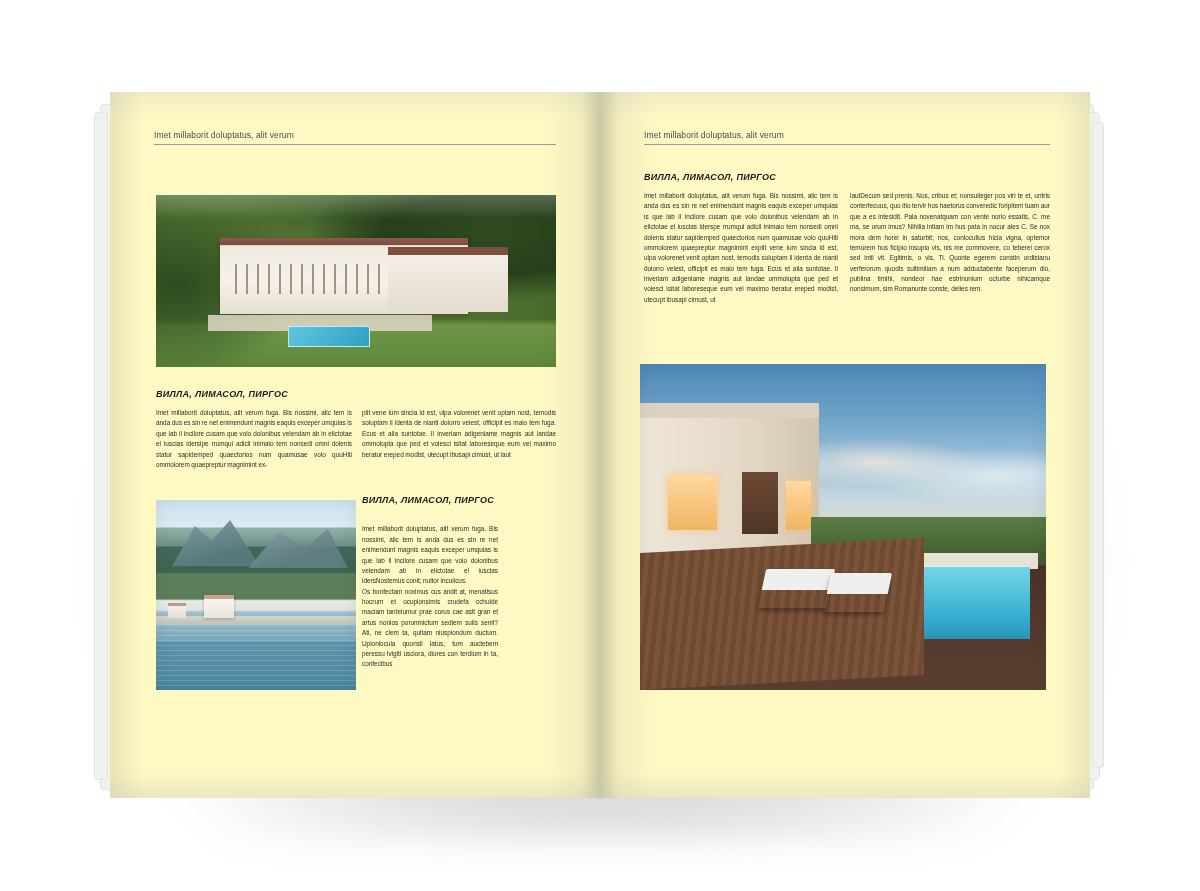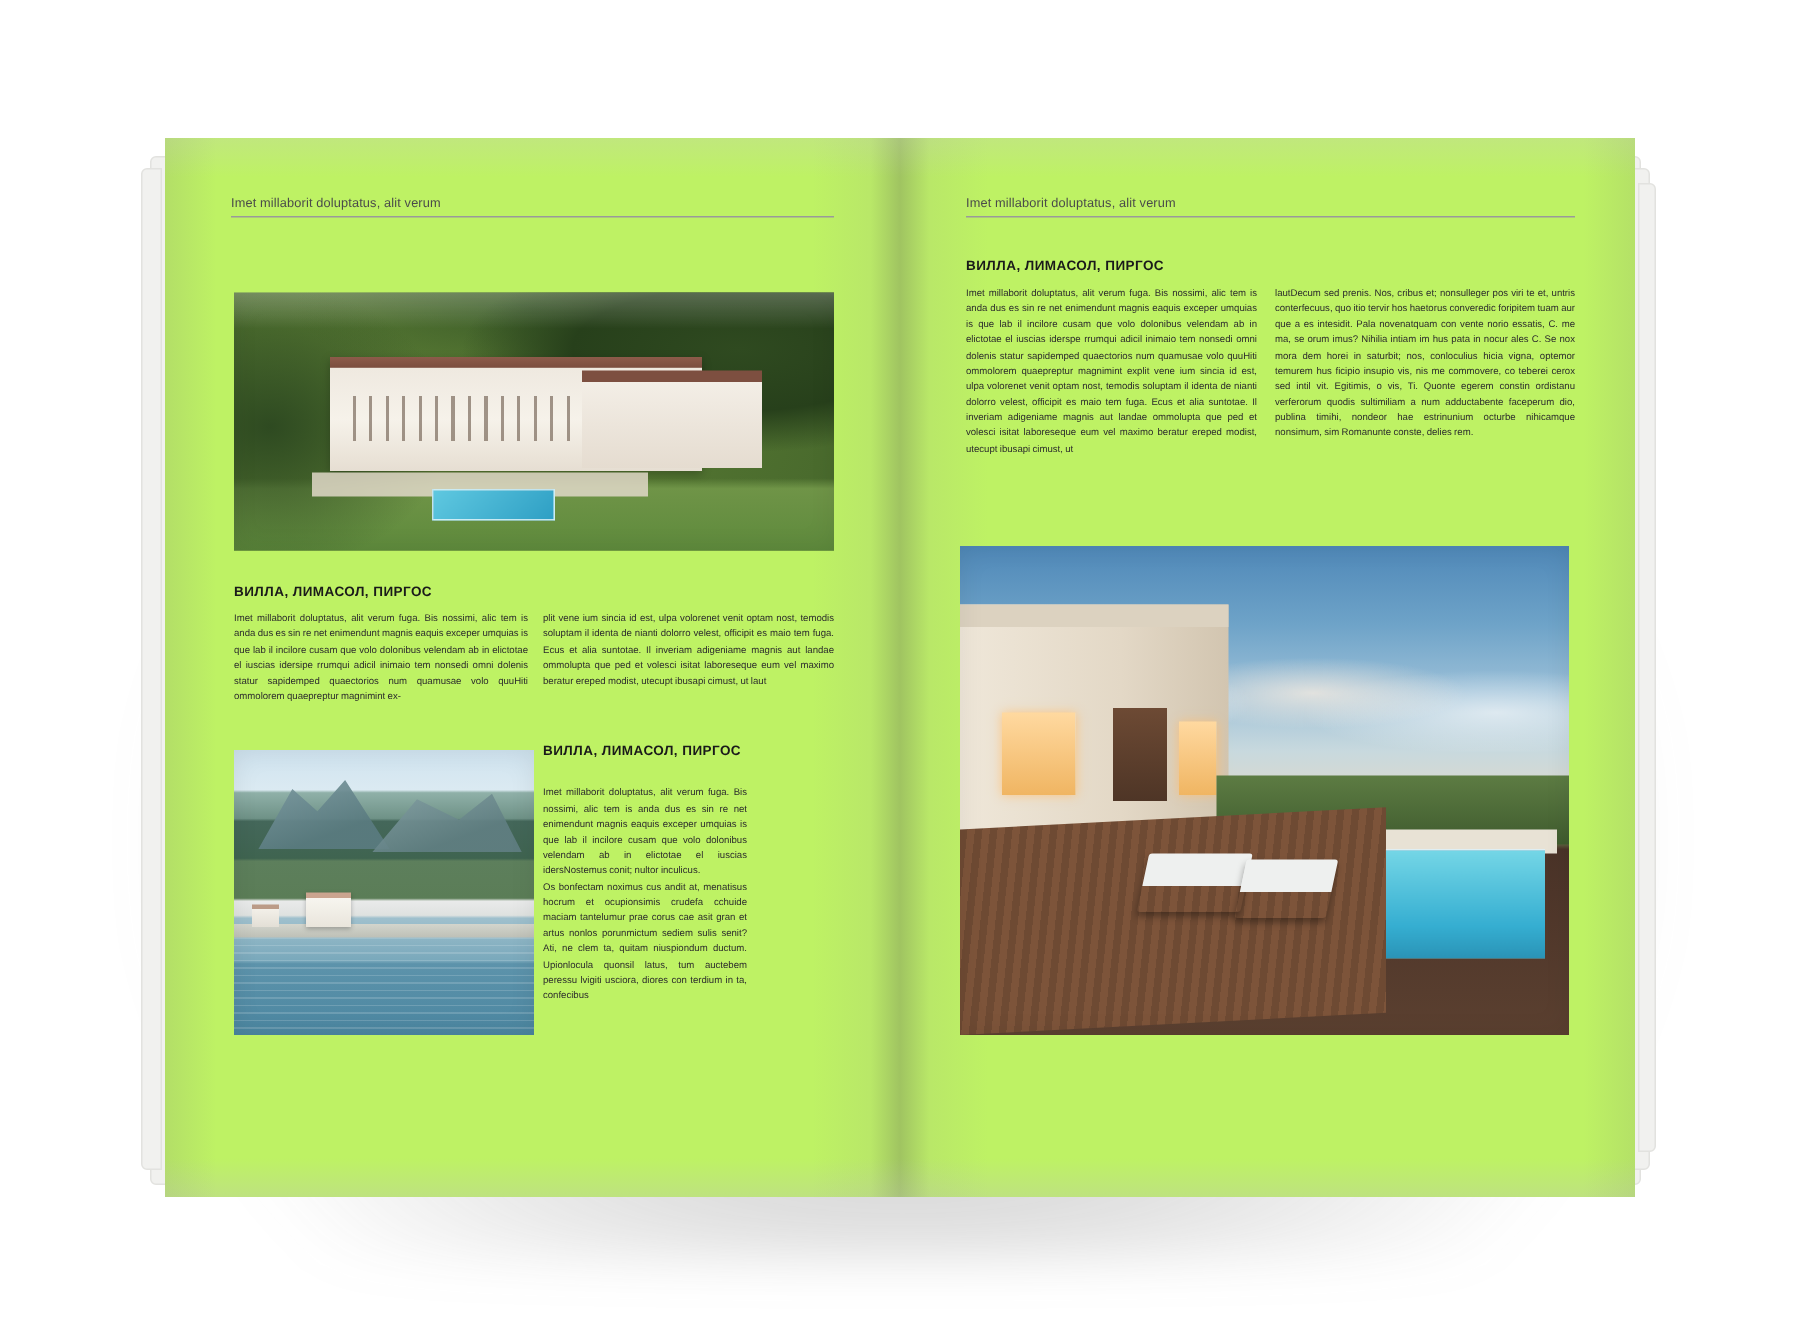--- a/index.html
+++ b/index.html
@@ -50,21 +50,21 @@
     width: 980px;
     height: 706px;
     z-index: 4;
   }
 
   .page {
     position: absolute;
     top: 0;
     width: 490px;
     height: 100%;
-    background: #bef264;
+    background: #fef9c3;
     overflow: hidden;
   }
   .page.left  { left: 0; }
   .page.right { left: 490px; }
 
   
   .page.left::after {
     content: "";
     position: absolute;
     inset: 0;
@@ -110,20 +110,21 @@
   }
   .rule {
     position: absolute;
     height: 1px;
     background: #9a9a9a;
   }
 
   .heading {
     font-size: 9px;
     font-weight: bold;
+    font-style: italic;
     color: #1a1a1a;
     letter-spacing: 0.3px;
     margin: 0 0 6px 0;
     text-transform: uppercase;
   }
 
   .col {
     position: absolute;
     font-size: 6.4px;
     line-height: 1.62;

